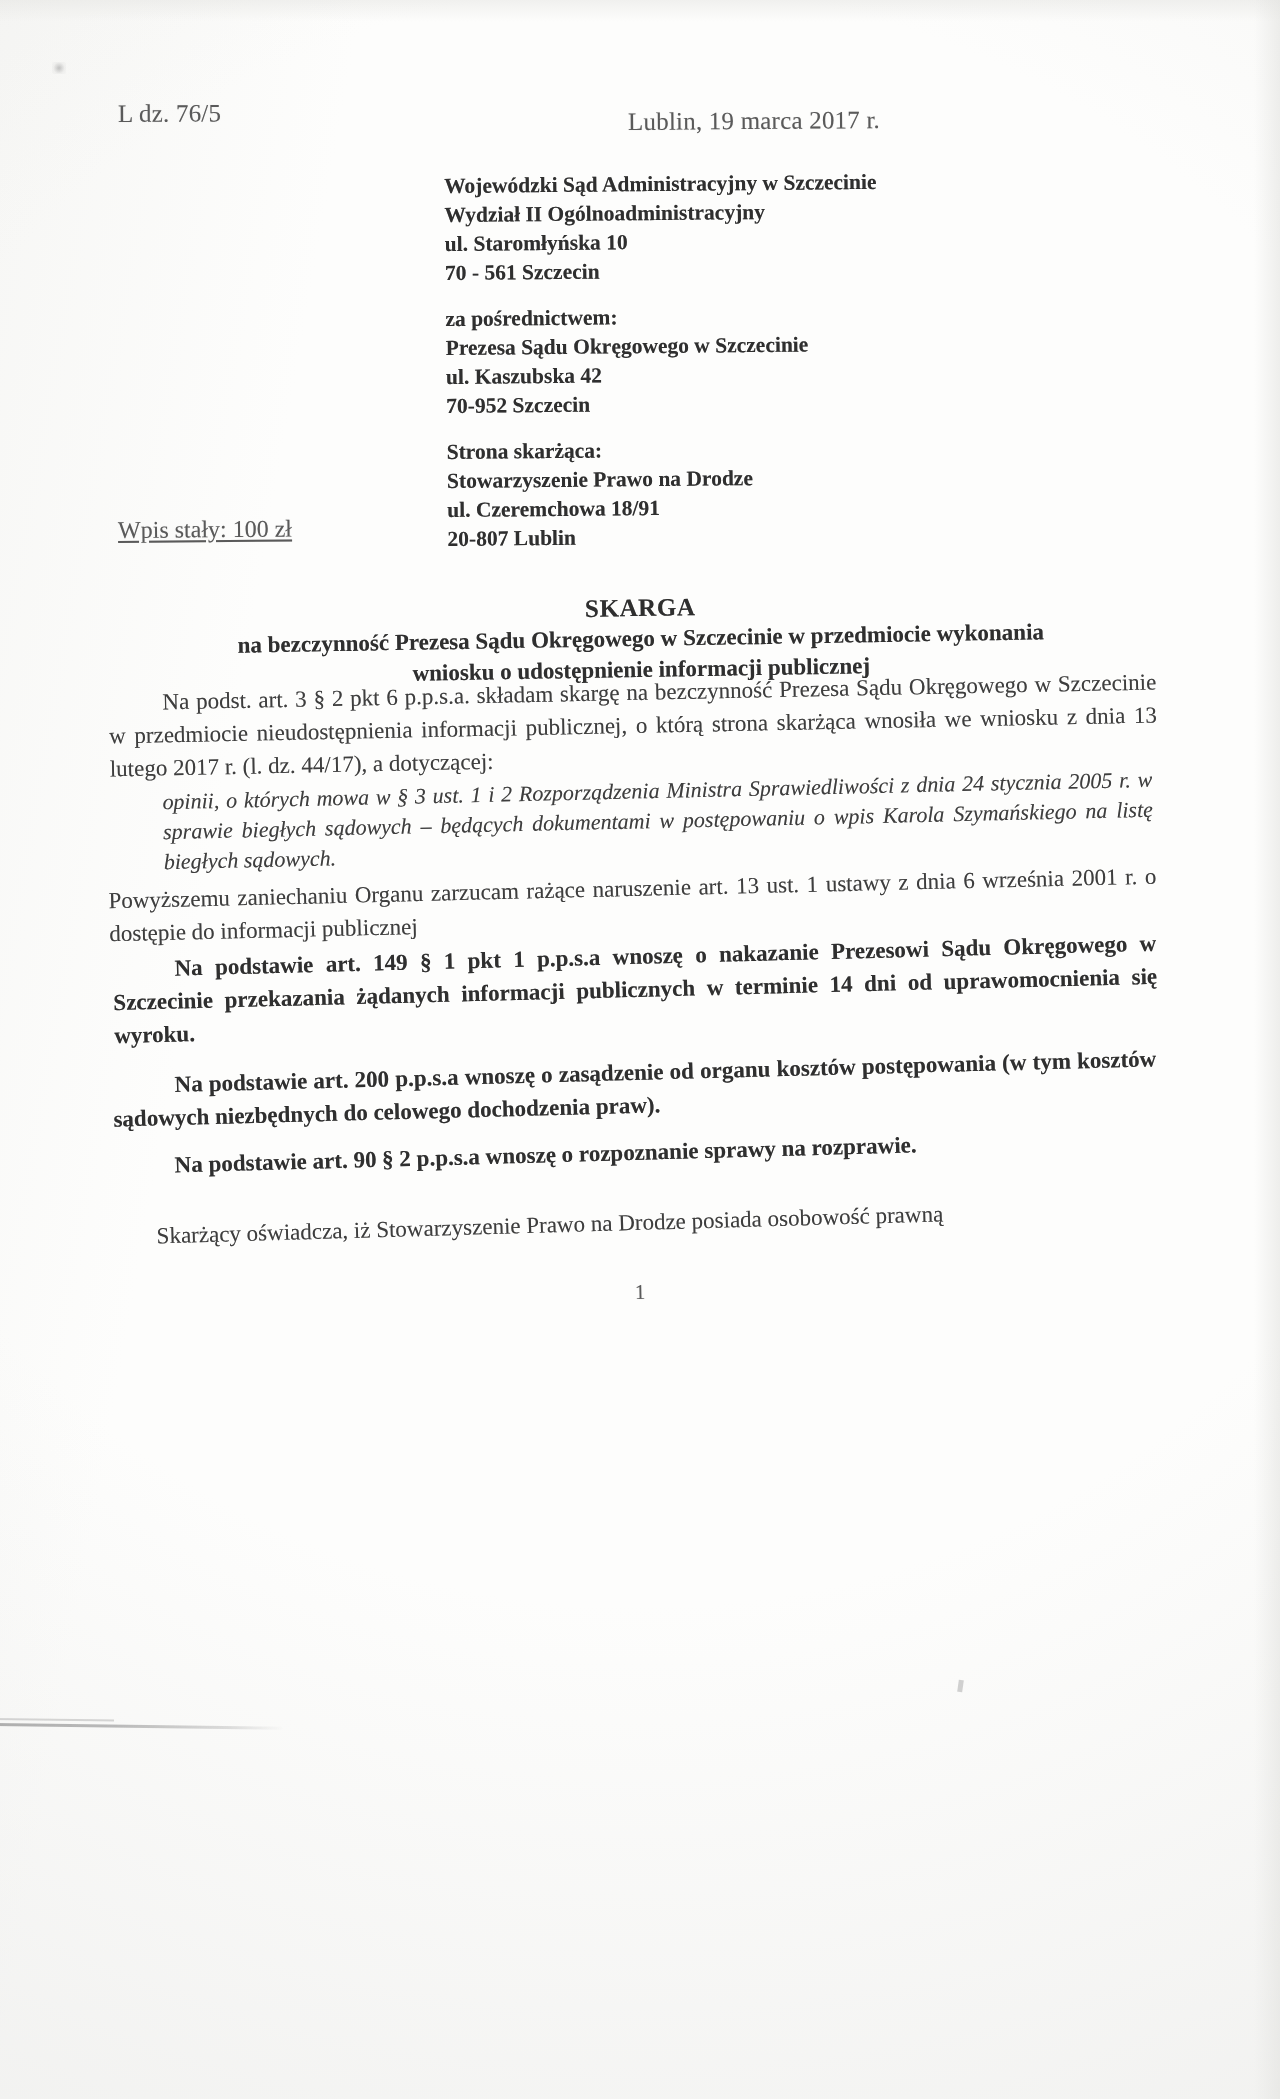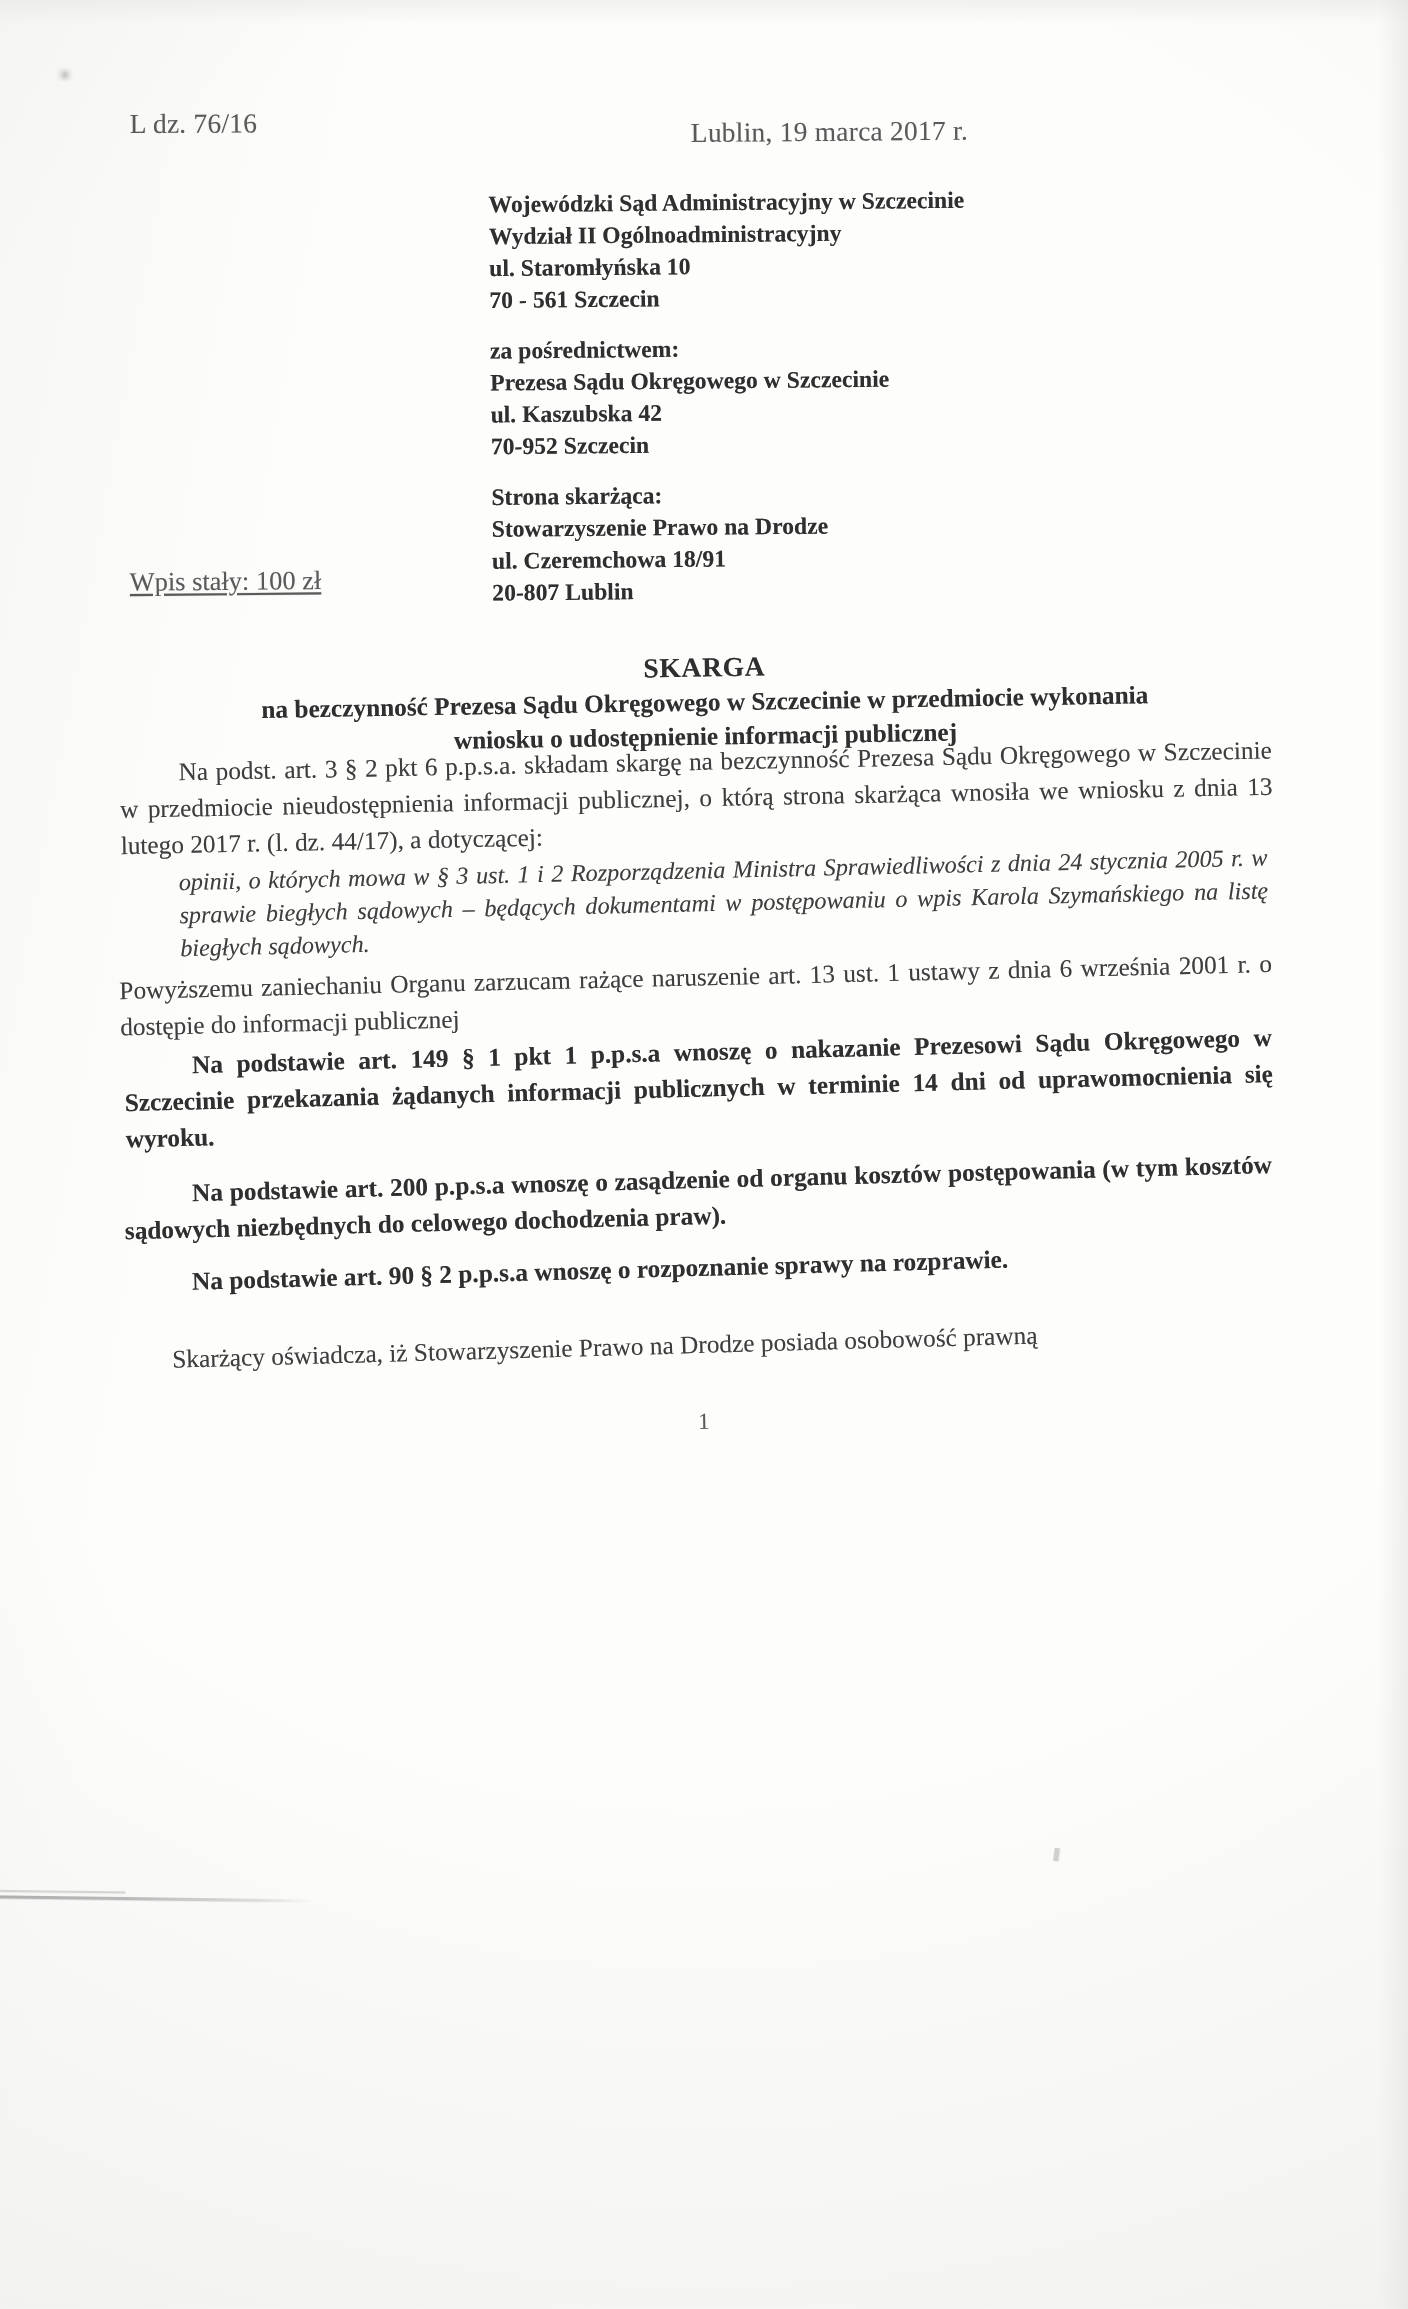--- a/index.html
+++ b/index.html
@@ -221,21 +221,21 @@
 
 <div id="page">
 
   <div class="artifact" id="shadow-top"></div>
   <div class="artifact" id="shadow-right"></div>
   <div class="artifact" id="speck-top"></div>
   <div class="artifact" id="edge-line-2"></div>
   <div class="artifact" id="edge-line"></div>
   <div class="artifact" id="speck-bottom"></div>
 
-  <div class="blk ink-light" id="ref-no">L dz. 76/16</div>
+  <div class="blk ink-light" id="ref-no">L dz. 76/5</div>
 
   <div class="blk ink-light" id="date-line">Lublin,  19 marca 2017 r.</div>
 
   <div class="blk ink-dark" id="addressee">
     <span class="ln">Wojewódzki Sąd Administracyjny w Szczecinie</span>
     <span class="ln">Wydział II Ogólnoadministracyjny</span>
     <span class="ln">ul. Staromłyńska 10</span>
     <span class="ln">70 - 561 Szczecin</span>
     <span class="gap"></span>
     <span class="ln">za pośrednictwem:</span>

